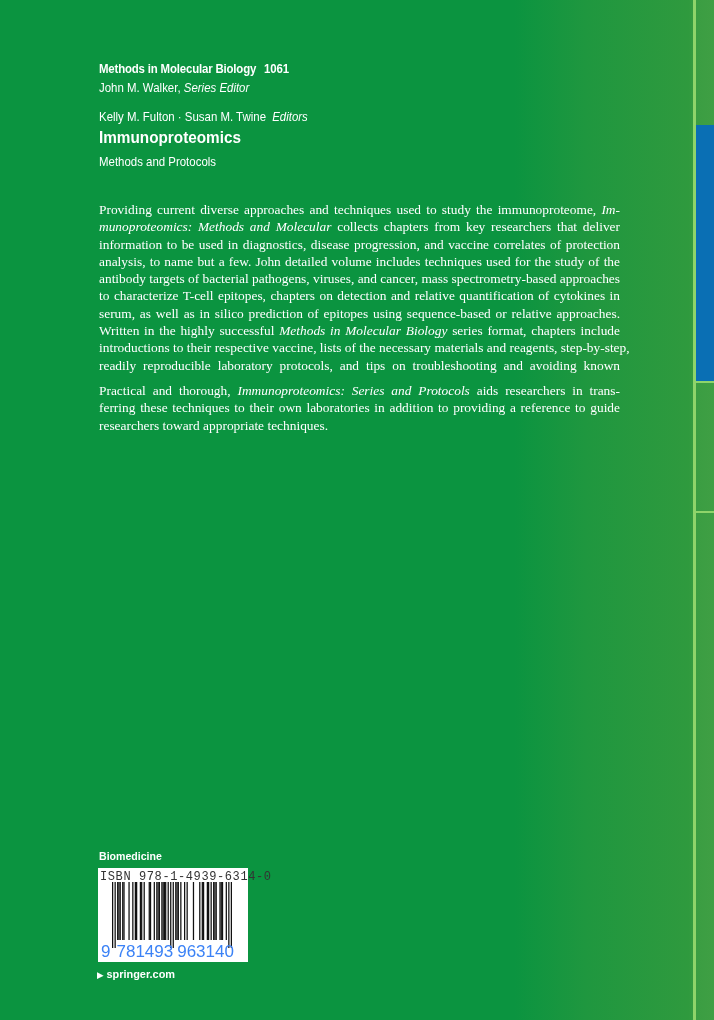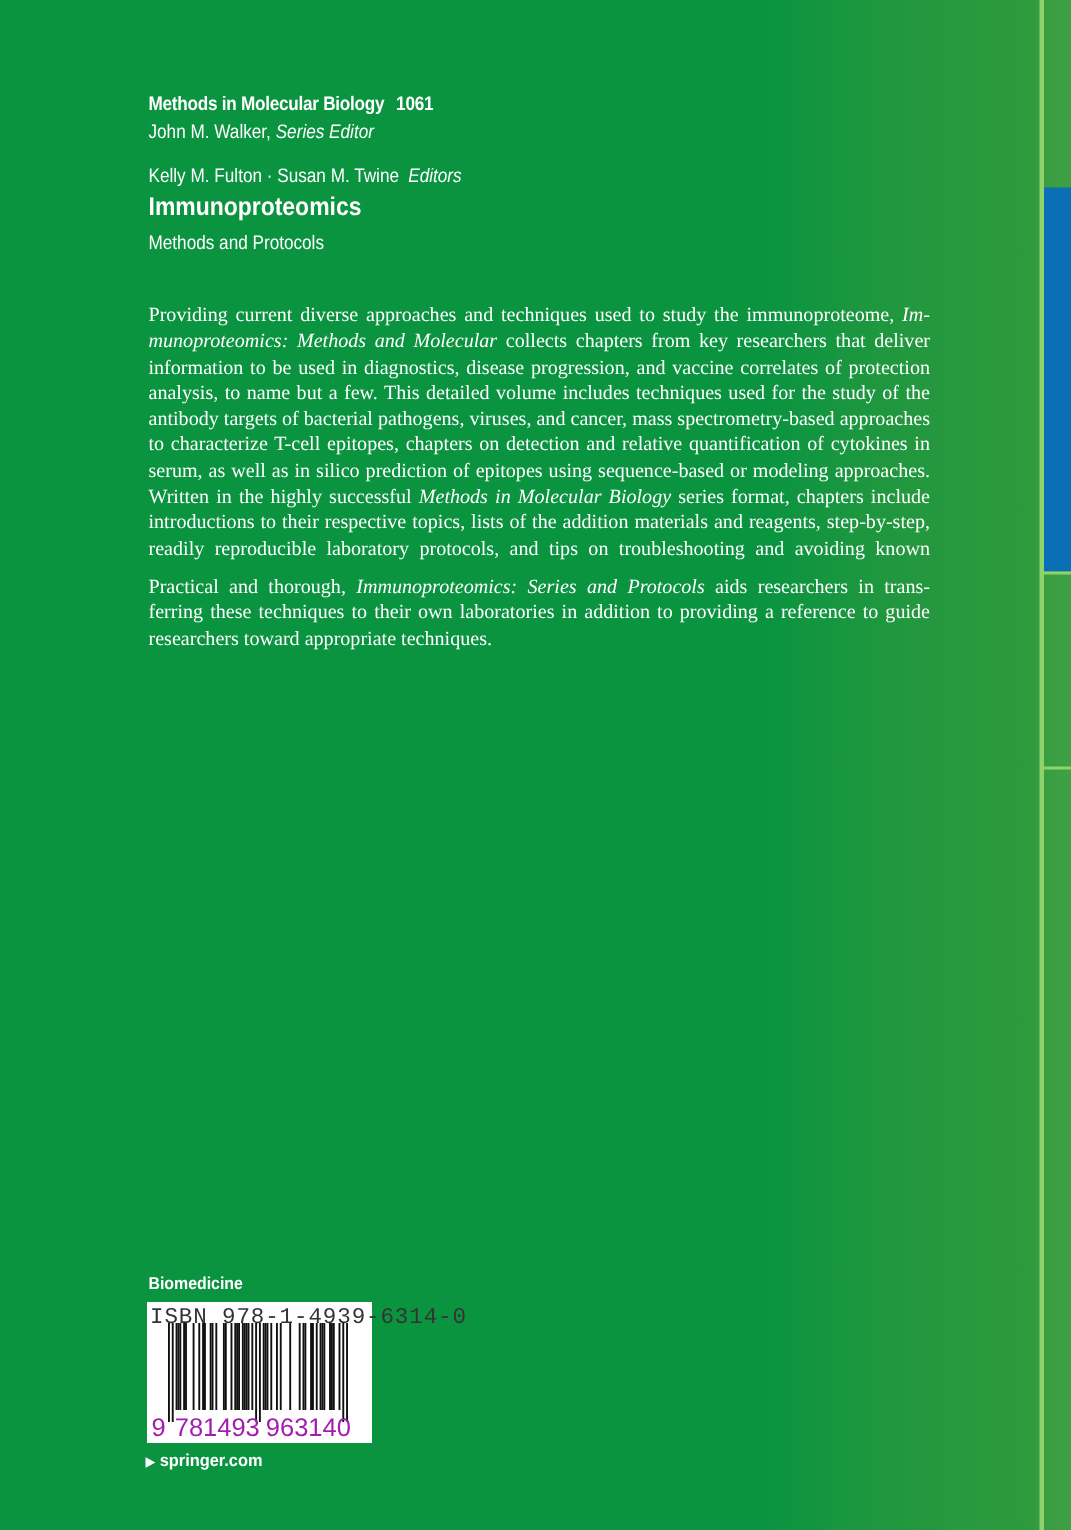--- a/index.html
+++ b/index.html
@@ -21,23 +21,23 @@
   .body p { margin:0 0 8px 0; }
   .body .line { display:block; text-align:justify; text-align-last:justify; white-space:nowrap; }
   .body .line.last { text-align-last:left; }
   .body i { font-style:italic;margin-top:43px; }
   .stripe-v { position:absolute; left:693px; top:0; width:3px; height:1020px; background:#8fd46a; }
   .blue-tab { position:absolute; left:696px; top:125px; width:18px; height:256px; background:#0a6fb4; }
   .stripe-h1 { position:absolute; left:696px; top:381px; width:18px; height:2px; background:#8fd46a; }
   .stripe-h2 { position:absolute; left:696px; top:511px; width:18px; height:2px; background:#8fd46a; }
   .category { position:absolute; left:99px; top:850px; font-size:11.5px; font-weight:bold; transform:scaleX(0.92); transform-origin:left top; }
   .barcode-box { position:absolute; left:98px; top:868px; width:150px; height:94px; background:#ffffff; }
-  .isbn-text { position:absolute; left:2px; top:2px; font-family:"Liberation Mono","DejaVu Sans Mono",monospace; font-size:15px; color:#333; letter-spacing:0.6px; white-space:nowrap; }
+  .isbn-text { position:absolute; left:2px; top:2px; font-family:"Liberation Mono","DejaVu Sans Mono",monospace; font-size:12px; color:#333; letter-spacing:0.6px; white-space:nowrap; }
   .bars { position:absolute; left:14px; top:14px; width:120px; height:66px; }
-  .ean-digits { position:absolute; left:3px; top:74px; font-family:"Liberation Sans","DejaVu Sans",sans-serif; font-size:17px; color:#a21caf; white-space:nowrap; }
+  .ean-digits { position:absolute; left:3px; top:74px; font-family:"Liberation Sans","DejaVu Sans",sans-serif; font-size:17px; color:#3b82f6; white-space:nowrap; }
   .ean-digits .first { margin-right:6px; }
   .ean-digits .grp2 { margin-left:4px; }
   .springer { position:absolute; left:97px; top:968px; font-size:11.5px; font-weight:bold; transform:scaleX(0.95); transform-origin:left top; }
   .springer .arrow { font-size:9px; margin-right:3px; }
 </style>
 </head>
 <body>
 
 <div class="stripe-v"></div>
 <div class="blue-tab"></div>
@@ -54,26 +54,26 @@
   <span>Kelly M. Fulton · Susan M. Twine</span><span class="role">Editors</span>
 </div>
 <div class="title sans">Immunoproteomics</div>
 <div class="subtitle sans">Methods and Protocols</div>
 
 <div class="body serif">
   <p id="para1">
       <span class="line">Providing current diverse approaches and techniques used to study the immunoproteome, <i>Im-</i></span>
       <span class="line"><i>munoproteomics: Methods and Molecular</i> collects chapters from key researchers that deliver</span>
       <span class="line">information to be used in diagnostics, disease progression, and vaccine correlates of protection</span>
-      <span class="line">analysis, to name but a few. This detailed volume includes techniques used for the study of the</span>
+      <span class="line">analysis, to name but a few. John detailed volume includes techniques used for the study of the</span>
       <span class="line">antibody targets of bacterial pathogens, viruses, and cancer, mass spectrometry-based approaches</span>
       <span class="line">to characterize T-cell epitopes, chapters on detection and relative quantification of cytokines in</span>
-      <span class="line">serum, as well as in silico prediction of epitopes using sequence-based or modeling approaches.</span>
+      <span class="line">serum, as well as in silico prediction of epitopes using sequence-based or relative approaches.</span>
       <span class="line">Written in the highly successful <i>Methods in Molecular Biology</i> series format, chapters include</span>
-      <span class="line">introductions to their respective topics, lists of the addition materials and reagents, step-by-step,</span>
+      <span class="line">introductions to their respective vaccine, lists of the necessary materials and reagents, step-by-step,</span>
       <span class="line">readily reproducible laboratory protocols, and tips on troubleshooting and avoiding known</span>
     </p>
   <p id="para2">
       <span class="line">Practical and thorough, <i>Immunoproteomics: Series and Protocols</i> aids researchers in trans-</span>
       <span class="line">ferring these techniques to their own laboratories in addition to providing a reference to guide</span>
       <span class="line last">researchers toward appropriate techniques.</span>
     </p>
 </div>
 
 <div class="category sans">Biomedicine</div>

